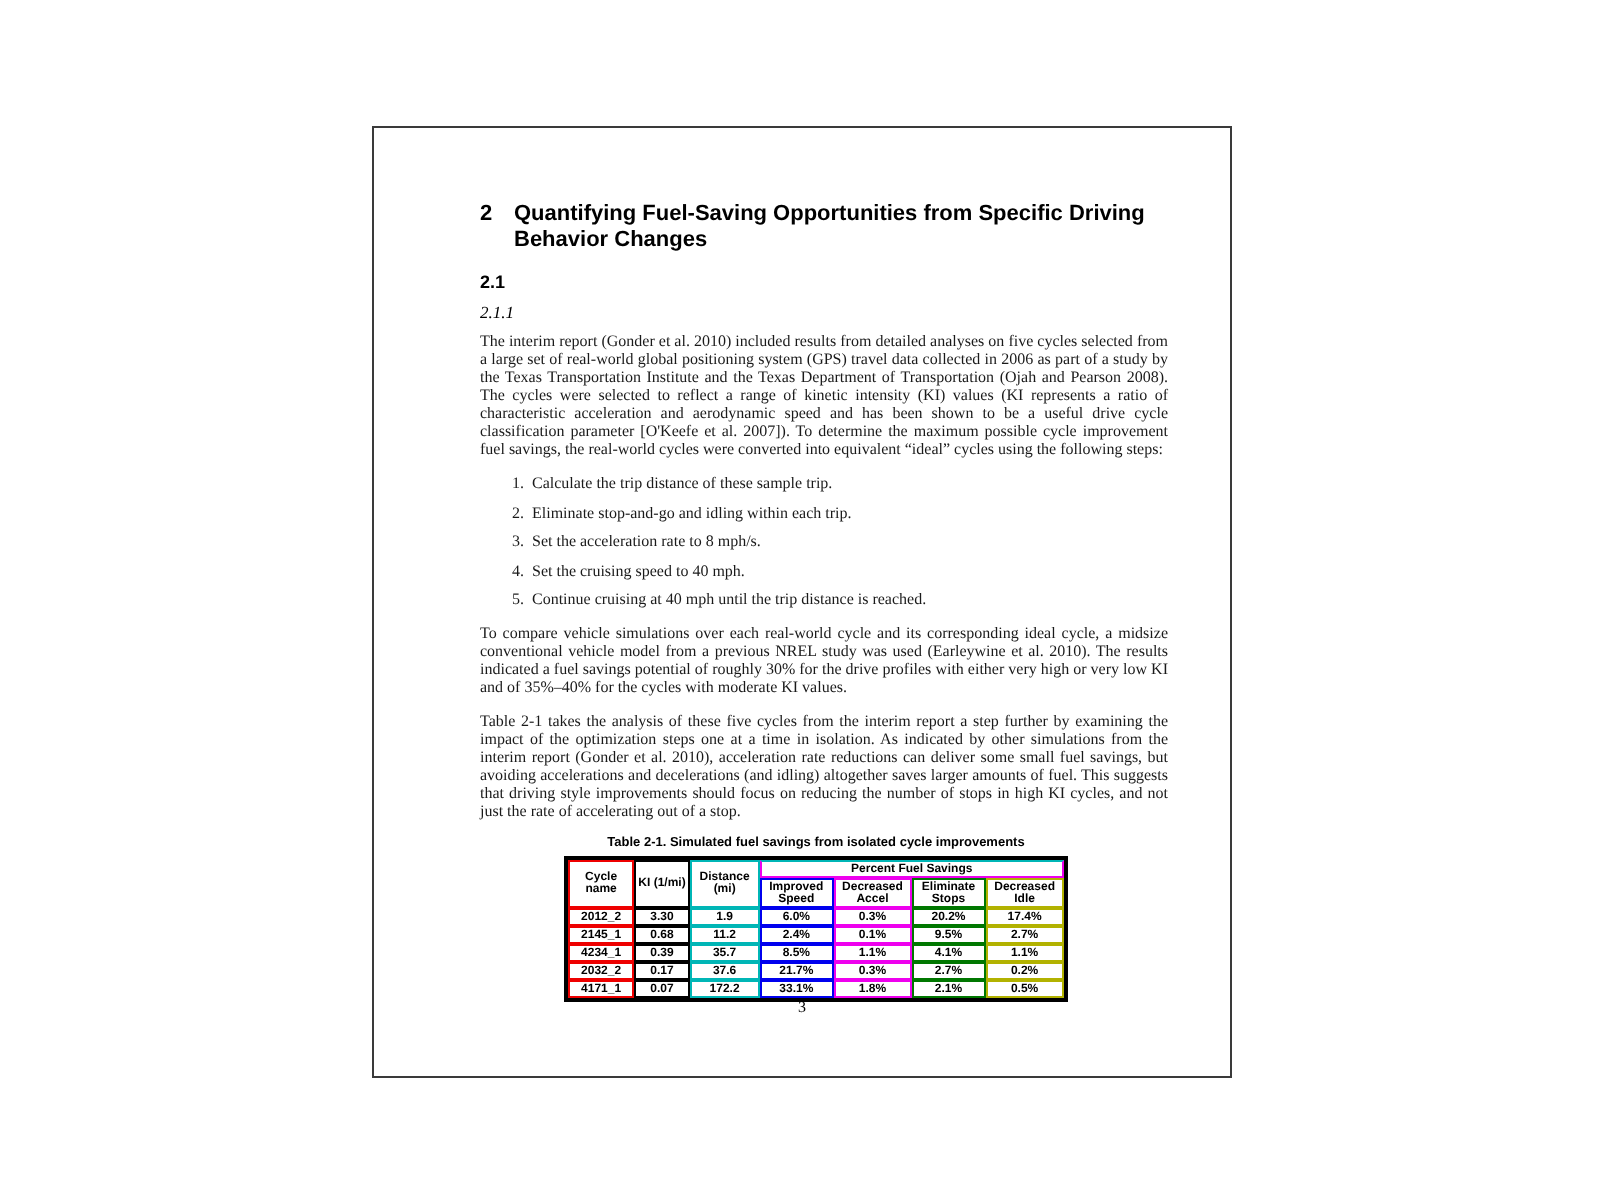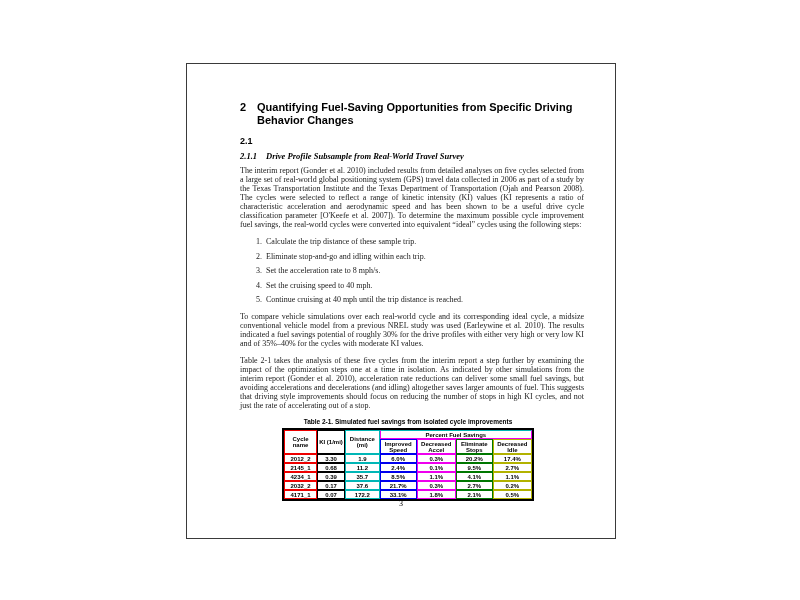--- a/index.html
+++ b/index.html
@@ -19,21 +19,21 @@
     display:flex;font-family:"Liberation Sans",sans-serif;font-weight:bold;
     font-size:11px;line-height:13px;color:#000;margin:0 0 9px 0;
   }
   .h1 .hnum{flex:none;width:17px;}
   .h2{
     display:flex;font-family:"Liberation Sans",sans-serif;font-weight:bold;
     font-size:9px;line-height:11px;color:#000;margin:0 0 4px 0;flex-direction:column;
   }
   .h2 .hnum{flex:none;width:22px;}
   .h3{
-    display:flex;font-family:"Liberation Serif",serif;font-weight:bold;font-style:italic;
+    display:flex;font-family:"Liberation Serif",serif;font-weight:normal;font-style:italic;
     font-size:8.5px;line-height:10px;color:#000;margin:0 0 5px 0;
   }
   .h3 .hnum{flex:none;width:26px;}
   p.body{
     font-size:8px;line-height:9px;margin:0 0 8px 0;text-align:justify;
   }
   ol.steps{
     margin:0 0 8px 0;padding:0 0 0 24px;font-size:8px;line-height:9px;
   }
   ol.steps li{margin:0 0 5.5px 0;padding-left:2px;}
@@ -76,21 +76,20 @@
       <span class="hnum">2</span>
       <span class="htext">Quantifying Fuel-Saving Opportunities from Specific Driving Behavior Changes</span>
     </div>
 
     <div class="h2">
       <span class="hnum">2.1</span>
     </div>
 
     <div class="h3">
       <span class="hnum">2.1.1</span>
-      <span class="htext">Drive Profile Subsample from Real-World Travel Survey</span>
     </div>
 
     <p class="body">The interim report (Gonder et al. 2010) included results from detailed analyses on five cycles selected from a large set of real-world global positioning system (GPS) travel data collected in 2006 as part of a study by the Texas Transportation Institute and the Texas Department of Transportation (Ojah and Pearson 2008). The cycles were selected to reflect a range of kinetic intensity (KI) values (KI represents a ratio of characteristic acceleration and aerodynamic speed and has been shown to be a useful drive cycle classification parameter [O'Keefe et al. 2007]). To determine the maximum possible cycle improvement fuel savings, the real-world cycles were converted into equivalent “ideal” cycles using the following steps:</p>
 
     <ol class="steps">
       <li>Calculate the trip distance of these sample trip.</li>
       <li>Eliminate stop-and-go and idling within each trip.</li>
       <li>Set the acceleration rate to 8 mph/s.</li>
       <li>Set the cruising speed to 40 mph.</li>
       <li>Continue cruising at 40 mph until the trip distance is reached.</li>

